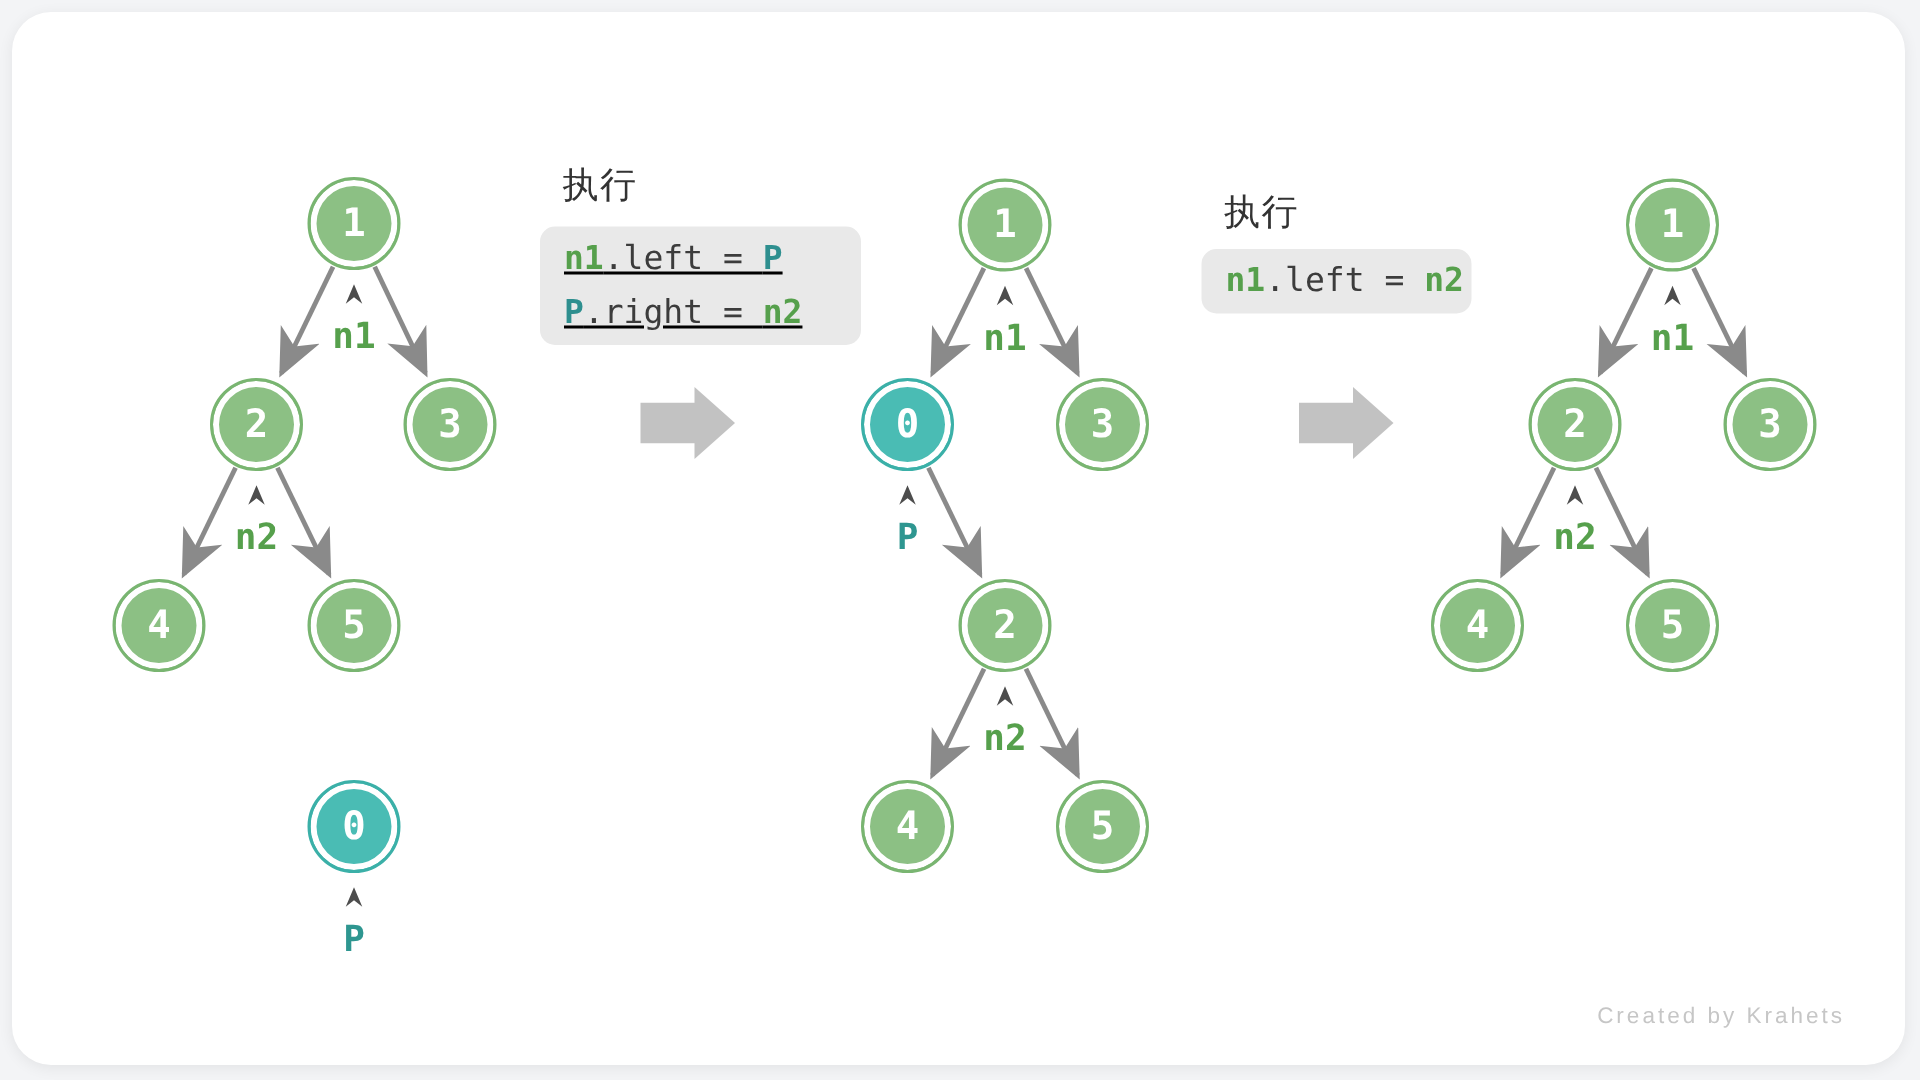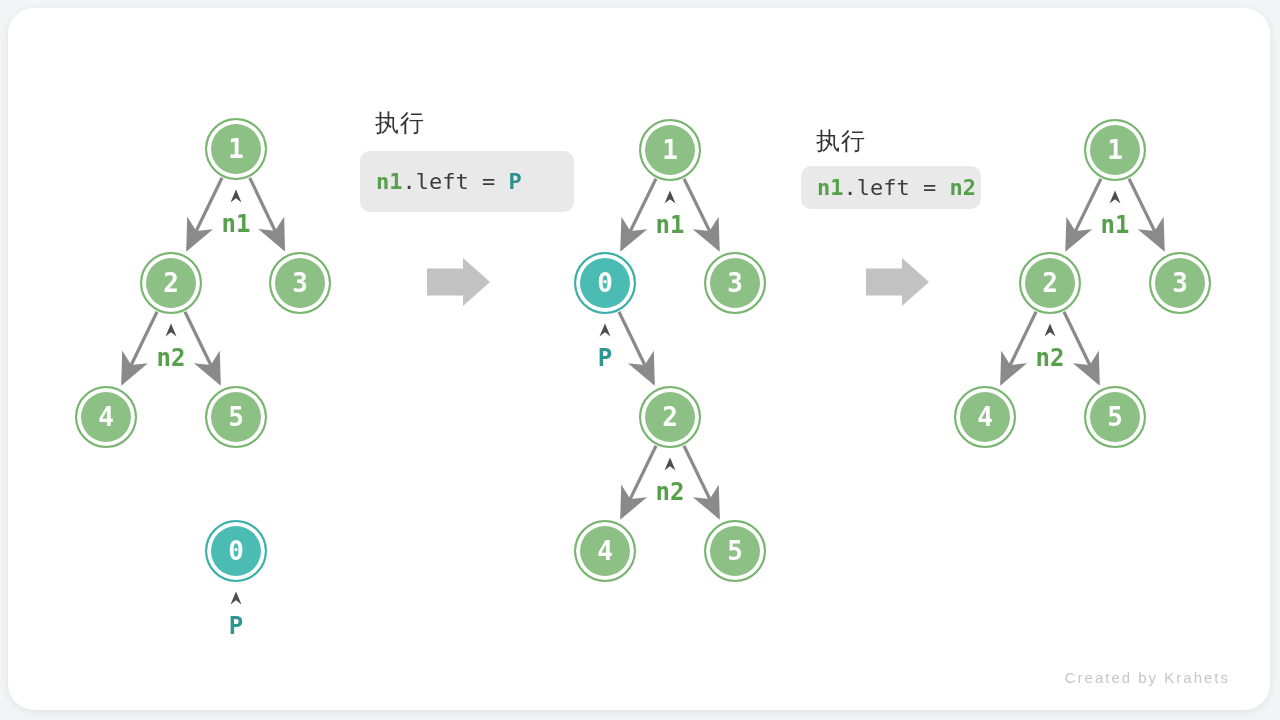--- a/index.html
+++ b/index.html
@@ -117,22 +117,23 @@
         <span>4</span>
       </div>
       <div class="tnode green" style="left: 1076px; top: 378px;">
         <span>5</span>
       </div>
       <div class="plabel green" style="left: 1107px; top: 217px;">n1</div>
       <div class="plabel green" style="left: 1042px; top: 350px;">n2</div>
     </div>
   <div id="codes">
       <div class="exec-title" style="left: 367px; top: 99px;">执行</div>
-      <div class="codebox" style="left: 352px; top: 143px; width: 214px; height: 61px;">
+      <div class="codebox" style="left: 352px; top: 143px; width: 214px; height: 79px; text-decoration: underline;">
         <div class="codeline"><span class="tok-g">n1</span><span class="tok-p">.left = </span><span class="tok-t">P</span></div>
+        <div class="codeline"><span class="tok-t">P</span><span class="tok-p">.right = </span><span class="tok-g">n2</span></div>
       </div>
       <div class="exec-title" style="left: 808px; top: 117px;">执行</div>
       <div class="codebox" style="left: 793px; top: 158px; width: 180px; height: 43px;">
         <div class="codeline"><span class="tok-g">n1</span><span class="tok-p">.left = </span><span class="tok-g">n2</span></div>
       </div>
     </div>
   <div class="watermark">Created by Krahets</div>
 </div>
 
 </body></html>

